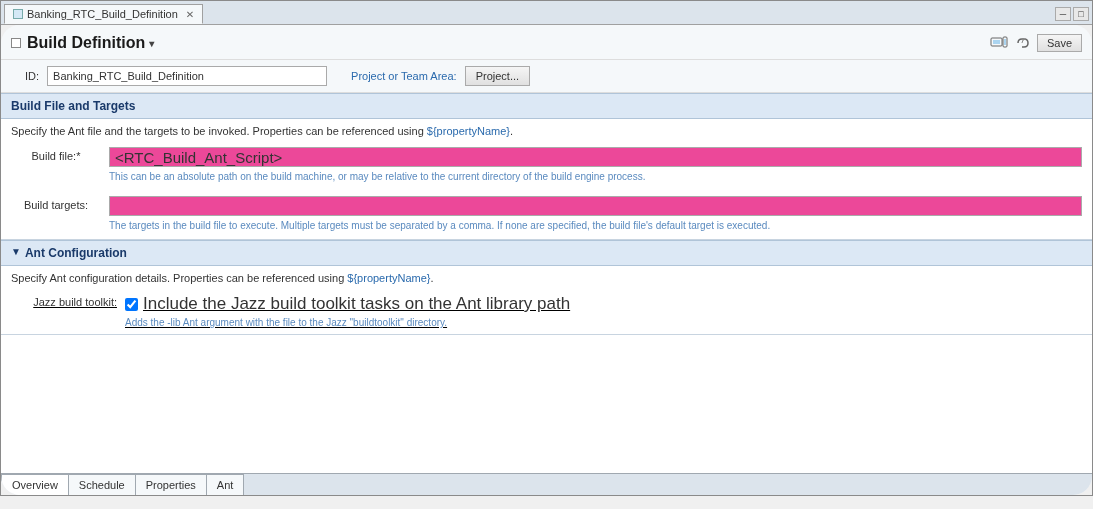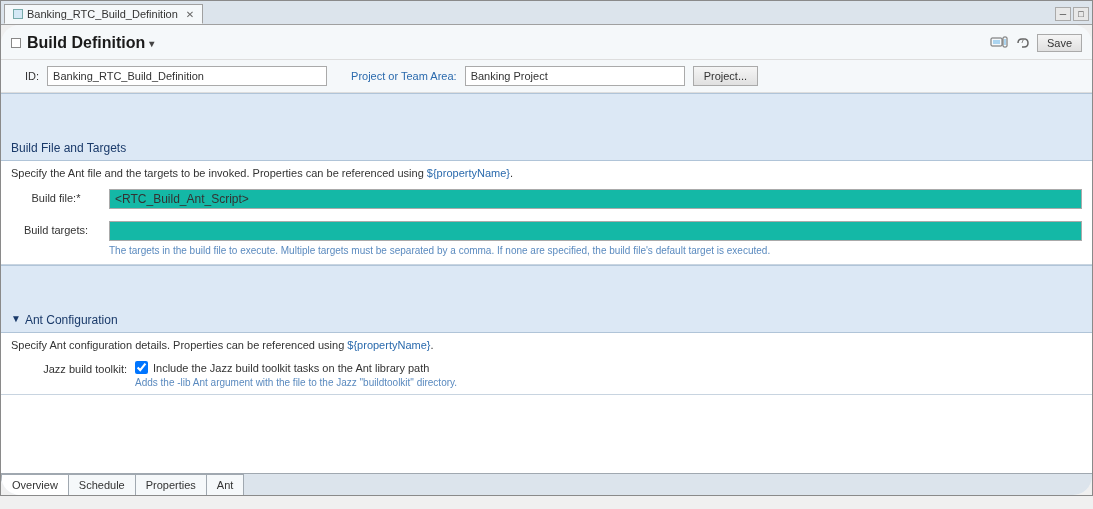--- a/index.html
+++ b/index.html
@@ -199,26 +199,25 @@
     .section {
       border-bottom: 1px solid #c8d4e0;
     }
     .section-header {
       background: #dce8f5;
       padding: 5px 10px;
       border-top: 1px solid #b0c4d8;
       border-bottom: 1px solid #b0c4d8;
     }
     .section-title {
-      font-weight: normal;
+      font-weight: bold;
       color: #1a3a6a;
       font-size: 12px;
       display: flex;
       gap: 4px;
-      margin-top: 42px;
     }
     .section-triangle {
       font-size: 10px;
       color: #1a3a6a;
     }
     .section-desc {
       font-size: 11px;
       color: #333;
       padding: 6px 10px 4px 10px;
     }
@@ -241,39 +240,40 @@
       text-align: center;
     }
     .form-field-wrap {
       flex: 1;
       display: flex;
       flex-direction: column;
       gap: 3px;
     }
     .form-input {
       border: 1px solid #aaa;
-      background: #14b8a6;
+      background: #ec4899;
       padding: 2px 5px;
-      font-size: 12px;
+      font-size: 15px;
       height: 20px;
       width: 100%;
       color: #333;
     }
     .form-hint {
       font-size: 10px;
       color: #5a8abf;
       line-height: 1.4;
     }
 
     
     .ant-config-row {
       display: flex;
       align-items: flex-start;
-      padding: 6px 16px;
+      padding: 6px 6px;
       gap: 8px;
+      text-decoration: underline;
     }
     .ant-label {
       font-size: 11px;
       color: #333;
       min-width: 110px;
       padding-top: 2px;
       text-align: right;
     }
     .ant-check-wrap {
       display: flex;
@@ -283,21 +283,21 @@
     .ant-check-row {
       display: flex;
       align-items: center;
       gap: 5px;
     }
     .ant-check-row input[type="checkbox"] {
       width: 13px;
       height: 13px;
     }
     .ant-check-label {
-      font-size: 11px;
+      font-size: 17px;
       color: #333;
     }
     .ant-check-hint {
       font-size: 10px;
       color: #5a8abf;
     }
 
     
     .bottom-tabs {
       display: flex;
@@ -382,40 +382,40 @@
           </svg>
         </div>
         <button class="save-btn">Save</button>
       </div>
     </div>
 
     <div class="id-row">
       <span class="id-label">ID:</span>
       <input class="id-input" type="text" value="Banking_RTC_Build_Definition" style="">
       <span class="project-label">Project or Team Area:</span>
-      <input class="project-input" type="text" value="Banking Project" style="">
       <button class="browse-btn">Project...</button>
     </div>
 
     <div class="content-scroll">
 
       <div class="section">
         <div class="section-header">
           <div class="section-title">
             <span>Build File and Targets</span>
           </div>
         </div>
         <div class="section-desc">
           <span>Specify the Ant file and the targets to be invoked. Properties can be referenced using </span><span class="property-ref">${propertyName}</span><span>.</span>
         </div>
 
         <div class="form-row">
           <span class="form-label">Build file:*</span>
           <div class="form-field-wrap">
             <input class="form-input" type="text" value="&lt;RTC_Build_Ant_Script&gt;" style="">
+            <span class="form-hint">This can be an absolute path on the build machine, or may be relative to the current directory of the build engine process.</span>
           </div>
         </div>
 
         <div class="form-row">
           <span class="form-label">Build targets:</span>
           <div class="form-field-wrap">
             <input class="form-input" type="text" value="" style="">
             <span class="form-hint">The targets in the build file to execute. Multiple targets must be separated by a comma. If none are specified, the build file's default target is executed.</span>
           </div>
         </div>

